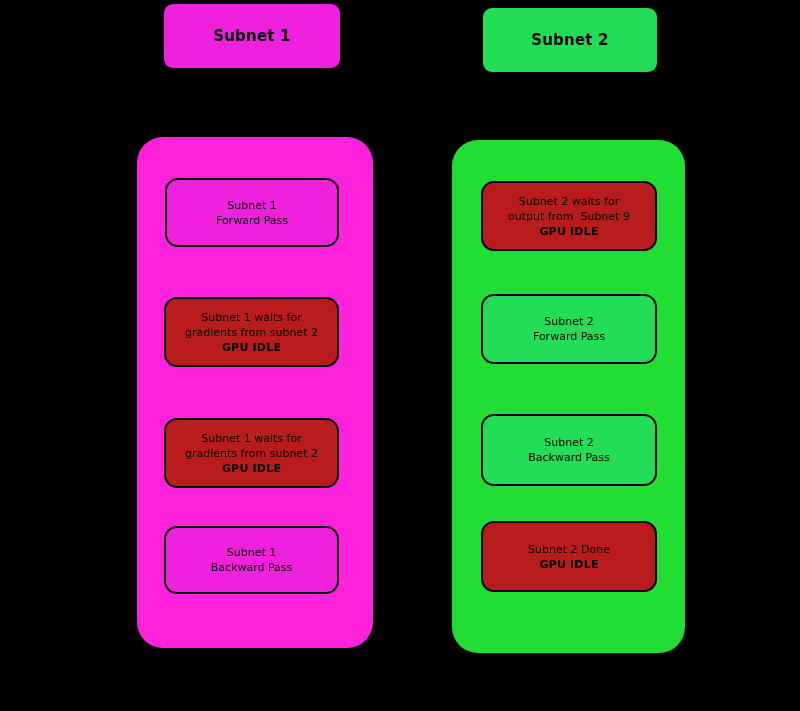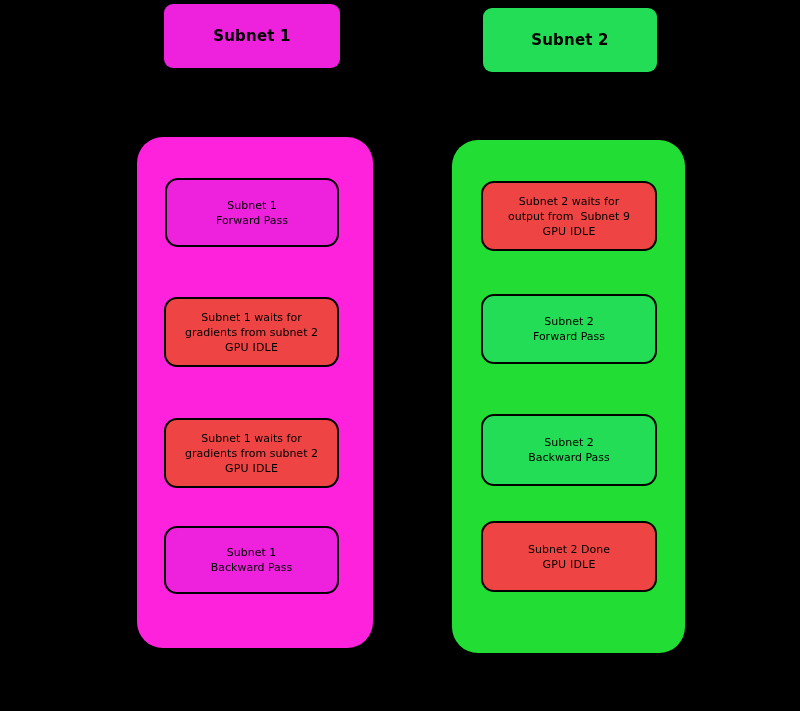--- a/index.html
+++ b/index.html
@@ -90,28 +90,28 @@
     font-size: 11px;
     line-height: 15px;
     color: #000000;
     padding: 2px 6px;
   }
   .stage-box .line {
     display: block;
     white-space: pre;
   }
   .stage-box .line.bold {
-    font-weight: normal;
+    font-weight: bold;
     letter-spacing: 0.2px;
   }
 
   
   .stage-box.active-magenta { background: #EE22DD; }
   .stage-box.active-green   { background: #22DD55; }
-  .stage-box.idle           { background: #ef4444; }
+  .stage-box.idle           { background: #b91c1c; }
 
   
   .box-c1-1 { left: 165px; top: 178px; width: 174px; height: 69px; }
   .box-c1-2 { left: 164px; top: 297px; width: 175px; height: 70px; }
   .box-c1-3 { left: 164px; top: 418px; width: 175px; height: 70px; }
   .box-c1-4 { left: 164px; top: 526px; width: 175px; height: 68px; }
 
   
   .box-c2-1 { left: 481px; top: 181px; width: 176px; height: 70px; }
   .box-c2-2 { left: 481px; top: 294px; width: 176px; height: 70px; }

